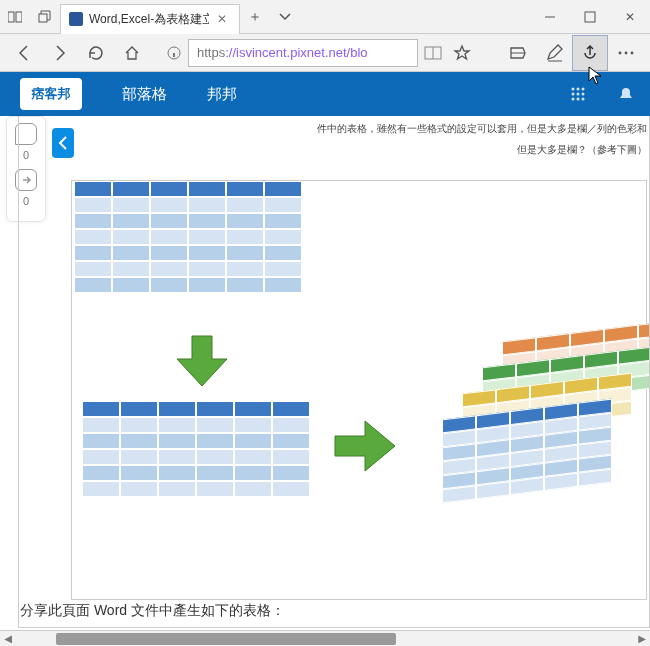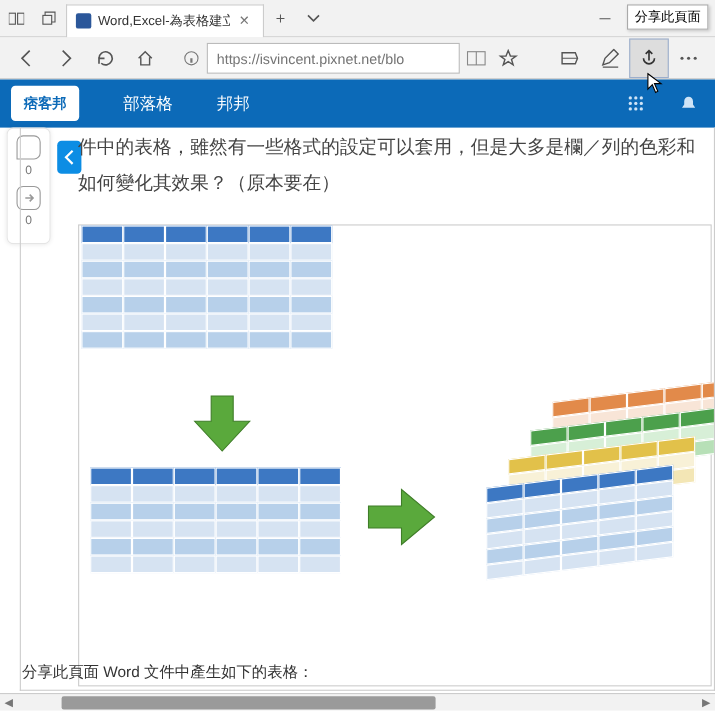--- a/index.html
+++ b/index.html
@@ -8,47 +8,47 @@
   .title-left { display: flex; align-items: center; }
   .tbtn { width: 30px; display: flex; align-items: center; justify-content: center; color: #555; font-size: 14px; }
   .tab { display: flex; align-items: center; background: #fff; border: 1px solid #ccc; border-bottom: none; height: 30px; margin-top: 4px; padding: 0 8px; min-width: 180px; }
   .tab-icon { width: 14px; height: 14px; background: #2b579a; margin-right: 6px; border-radius: 2px; }
   .tab-title { font-size: 12px; color: #333; white-space: nowrap; overflow: hidden; max-width: 120px; }
   .tab-close { margin-left: 8px; font-size: 12px; color: #777; }
   .title-right { margin-left: auto; display: flex; align-items: center; }
   .wbtn { width: 40px; height: 30px; display: flex; align-items: center; justify-content: center; color: #555; font-size: 12px; }
   .tooltip { position: absolute; right: 6px; top: 4px; background: #fff; border: 1px solid #aaa; padding: 2px 6px; font-size: 12px; box-shadow: 1px 1px 3px rgba(0,0,0,0.2); z-index: 10; }
 
-  .addrbar { height: 38px; display: flex; align-items: flex-end; background: #f2f2f2; padding: 0 6px; border-bottom: 1px solid #ccc; position: relative; }
+  .addrbar { height: 38px; display: flex; align-items: center; background: #f2f2f2; padding: 0 6px; border-bottom: 1px solid #ccc; position: relative; }
   .navbtn { width: 36px; height: 36px; display: flex; align-items: center; justify-content: center; color: #555; }
   .addr-group { display:flex; align-items:center; margin-left:10px; }
   .urlbox { flex: 0 0 230px; height: 28px; display: flex; align-items: center; background: #fff; border: 1px solid #bbb; padding: 0 8px; font-size: 13px; color: #777; }
   .urlbox .https { color: #777; }
-  .urlbox .host { color: #737373; }
+  .urlbox .host { color: #8b5cf6; }
   .addrbar .spacer { flex: 1; }
   .iconbtn { width: 36px; height: 36px; display: flex; align-items: center; justify-content: center; color: #555; }
   .iconbtn.hover { background: #ddd; border:1px solid #9caecc; }
   .cursor { position: absolute; right: 46px; top: 32px; font-size: 16px; color:#000; z-index:9; pointer-events:none;}
 
   .bluenav { height: 44px; background: #0c6ab8; display: flex; align-items: center; color: #fff; }
-  .logo { width: 62px; height: 32px; background: #fff; color: #0c6ab8; margin-left: 10px; border-radius: 4px; display: flex; align-items: center; justify-content: center; font-size: 13px; font-weight:bold; padding:0 4px; }
+  .logo { width: 62px; height: 32px; background: #fff; color: #0c6ab8; margin-left: 20px; border-radius: 4px; display: flex; align-items: center; justify-content: center; font-size: 13px; font-weight:bold; padding:0 4px; }
   .bluenav-item { margin-left: 40px; font-size: 15px; }
   .bluenav-item:first-of-type { margin-left: 80px; }
   .bluenav .spacer { flex: 1; }
   .bluenav-icon { width: 48px; height: 44px; display: flex; align-items: center; justify-content: center; font-size: 16px; color:#cfe4f7; }
   .login { padding: 0 20px; font-size: 14px; background:#0a5a9b; height:100%; display:flex; align-items:center; }
 
   .floatbar { position: absolute; left: 6px; top: 116px; width: 40px; background: rgba(255,255,255,0.95); border:1px solid #e5e5e5; border-radius: 6px; padding: 6px 0; display:flex; flex-direction:column; align-items:center; box-shadow:0 0 4px rgba(0,0,0,0.08);}
   .floatbar .fitem { width:100%; display:flex; flex-direction:column; align-items:center; margin-bottom:8px; }
   .floatbar .ficon { width:22px; height:22px; border:1.5px solid #999; border-radius:6px; margin-bottom:4px; }
   .floatbar .fcount { font-size:11px; color:#777; }
   .back-pill { position:absolute; left:52px; top:128px; width:22px; height:30px; background:#0c8de4; border-radius:4px; display:flex; align-items:center; justify-content:center; color:#fff; }
 
   .content { position: absolute; left: 18px; right: 0px; top: 116px; bottom: 18px; overflow: hidden; border:1px solid #ccc; border-top:none; }
-  .article { padding-left: 52px; padding-right:2px; color:#444; font-size:17px; line-height:1.7; }
+  .article { padding-left: 52px; padding-right:2px; color:#444; font-size:10px; line-height:1.7;text-align:right; }
   .article p { margin:4px 0; }
   .diagram { margin-top:22px; border:1px solid #ccc; padding:10px; height:420px; position:relative; background:#fff; }
 
   .tbl { position:absolute; }
   .tbl .row { display:flex; }
   .tbl .cell { border:1px solid #fff; }
   .c1 { width:38px; height:16px; }
   .topT { left:2px; top:0; }
   .topT .hdr .cell { background:#3d78c3; }
   .topT .body .cell { background:#b7d0ea; }
@@ -116,21 +116,20 @@
           <line x1="1" y1="6" x2="11" y2="6" stroke="#555"></line>
         </svg>
     </div>
     <div class="wbtn">
       <svg width="12" height="12">
           <rect x="1" y="1" width="10" height="10" fill="none" stroke="#555"></rect>
         </svg>
     </div>
     <div class="wbtn">✕</div>
   </div>
-  <div class="tooltip">分享此頁面</div>
 </div>
 
 <div class="addrbar">
   <div class="navbtn">
     <svg width="18" height="18">
         <path d="M12 2 L5 9 L12 16" fill="none" stroke="#555" stroke-width="1.5"></path>
       </svg>
   </div>
   <div class="navbtn">
     <svg width="18" height="18">
@@ -246,21 +245,21 @@
 </div>
 <div class="back-pill">
   <svg width="10" height="14">
       <path d="M8 1 L2 7 L8 13" fill="none" stroke="#fff" stroke-width="2"></path>
     </svg>
 </div>
 
 <div class="content">
   <div class="article">
     <p>件中的表格，雖然有一些格式的設定可以套用，但是大多是欄／列的色彩和</p>
-    <p>如何變化其效果？（原本要在）</p>
+    <p>但是大多是欄？（參考下圖）</p>
 
     <div class="diagram">
 
       <div class="tbl topT">
         <div class="row hdr">
             <div class="cell c1"></div>
             <div class="cell c1"></div>
             <div class="cell c1"></div>
             <div class="cell c1"></div>
             <div class="cell c1"></div>

